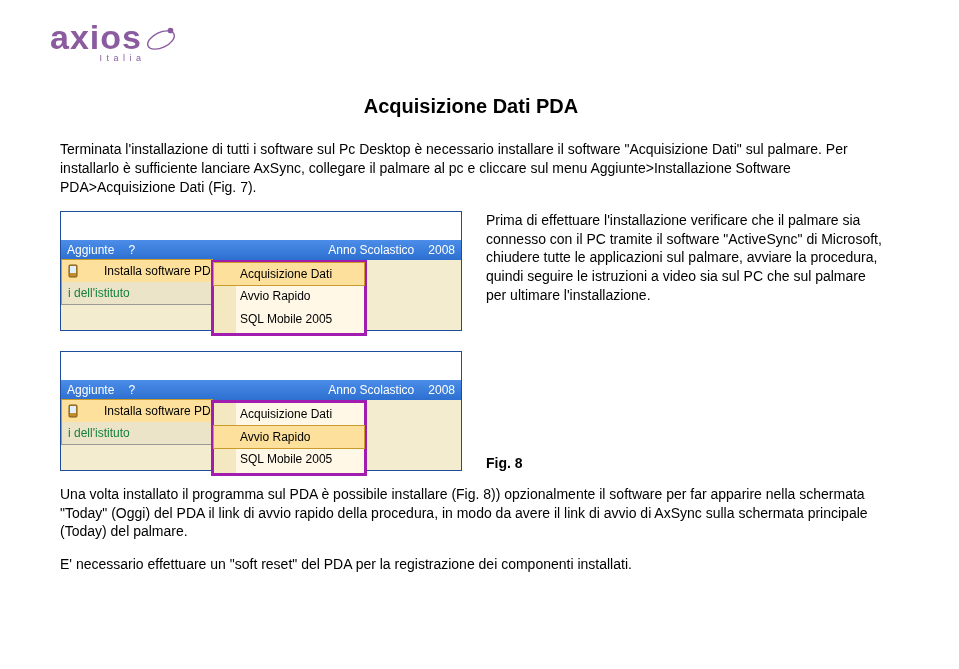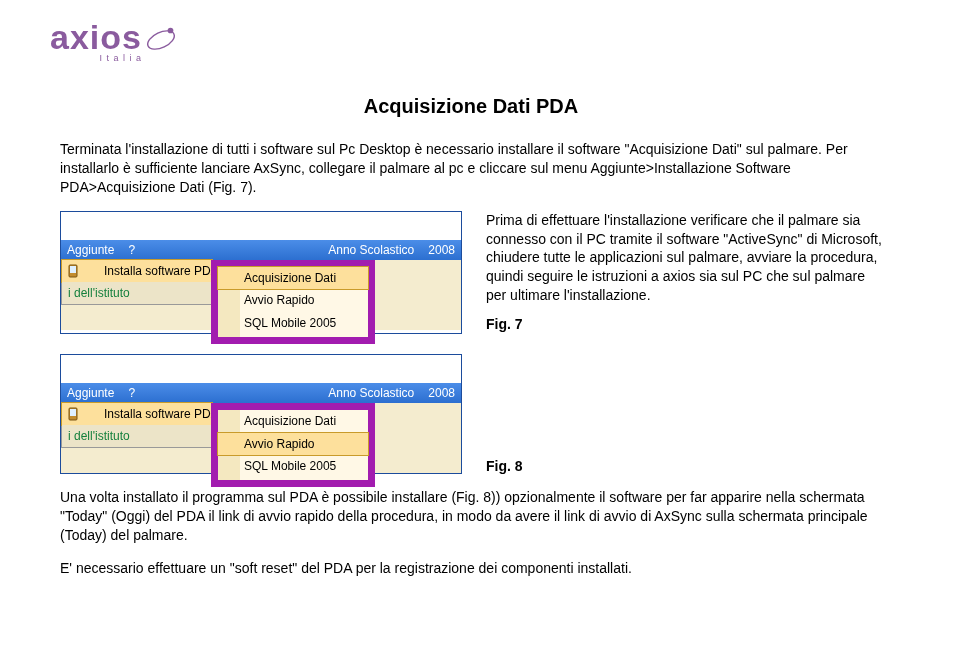--- a/index.html
+++ b/index.html
@@ -148,21 +148,21 @@
     color: #15803d;
     background: #ece4c8;
     height: 14px;
   }
   .submenu {
     position: absolute;
     left: 150px;
     top: 0;
     width: 150px;
     background: #fff8e6;
-    border: 7px solid #a21caf;
+    border: 3px solid #a21caf;
   }
   .submenu .menu-item {
     padding-left: 26px;
     position: relative;
   }
   .submenu .left-strip {
     position: absolute;
     left: 0;
     top: 0;
     bottom: 0;
@@ -241,22 +241,21 @@
               <span class="mlabel">Avvio Rapido</span>
             </div>
             <div class="menu-item">
               <span class="mlabel">SQL Mobile 2005</span>
             </div>
           </div>
         </div>
       </div>
 
       <div class="col-text">
-        <div>Prima di effettuare l'installazione verificare che il palmare sia connesso con il PC tramite il software "ActiveSync" di Microsoft, chiudere tutte le applicazioni sul palmare, avviare la procedura, quindi seguire le istruzioni a axios sia sul PC che sul palmare per ultimare l'installazione.</div>
-        <div class="fig-label">Fig. 7</div>
+        <div>Prima di effettuare l'installazione verificare che il palmare sia connesso con il PC tramite il software "ActiveSync" di Microsoft, chiudere tutte le applicazioni sul palmare, avviare la procedura, quindi seguire le istruzioni a video sia sul PC che sul palmare per ultimare l'installazione.</div>
       </div>
     </div>
 
     <div class="row2">
 
       <div class="menu-shot">
         <div class="menubar">
           <span>Aggiunte</span>
           <span>?</span>
           <span class="spacer"></span>

